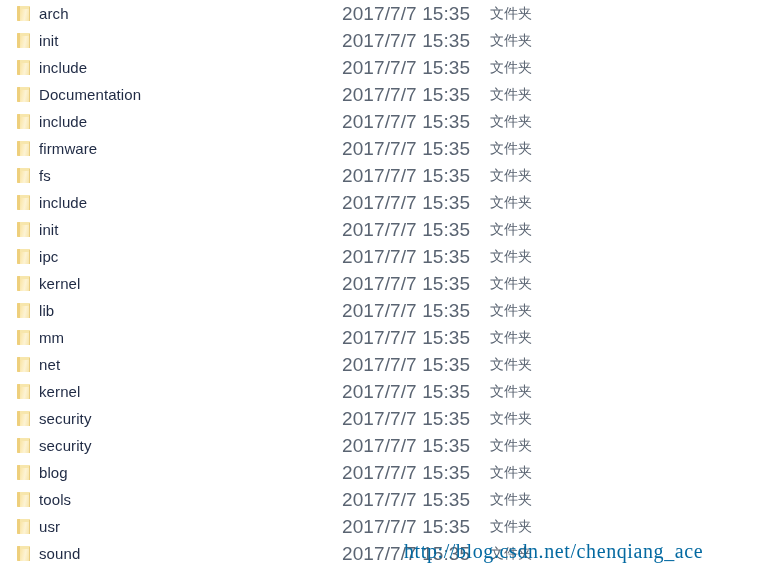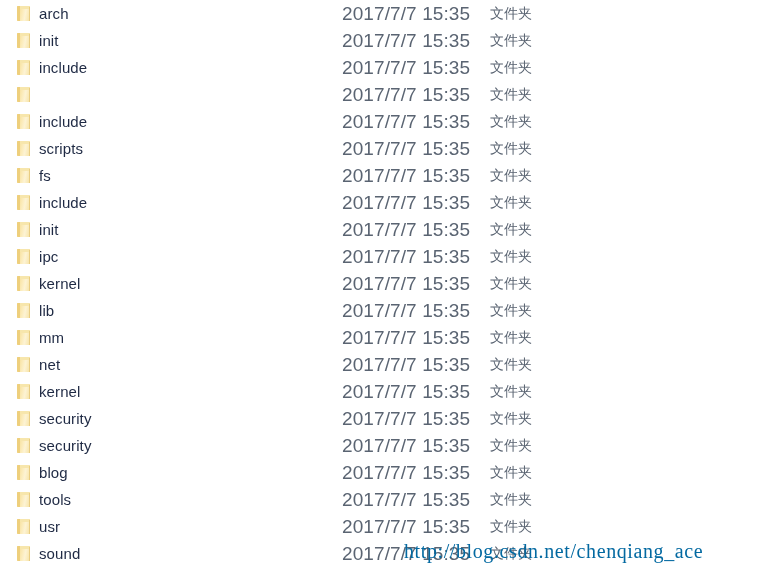--- a/index.html
+++ b/index.html
@@ -152,20 +152,21 @@
       <span class="file-date">2017/7/7 15:35</span>
       <span class="file-type">文件夹</span>
     </div>
     <div class="file-row">
       <span class="folder-icon">
         <span class="fi-back"></span>
         <span class="fi-spine"></span>
         <span class="fi-flap"></span>
         <span class="fi-edge"></span>
       </span>
+      <span class="file-name">Documentation</span>
       <span class="file-date">2017/7/7 15:35</span>
       <span class="file-type">文件夹</span>
     </div>
     <div class="file-row">
       <span class="folder-icon">
         <span class="fi-back"></span>
         <span class="fi-spine"></span>
         <span class="fi-flap"></span>
         <span class="fi-edge"></span>
       </span>
@@ -173,21 +174,21 @@
       <span class="file-date">2017/7/7 15:35</span>
       <span class="file-type">文件夹</span>
     </div>
     <div class="file-row">
       <span class="folder-icon">
         <span class="fi-back"></span>
         <span class="fi-spine"></span>
         <span class="fi-flap"></span>
         <span class="fi-edge"></span>
       </span>
-      <span class="file-name">scripts</span>
+      <span class="file-name">firmware</span>
       <span class="file-date">2017/7/7 15:35</span>
       <span class="file-type">文件夹</span>
     </div>
     <div class="file-row">
       <span class="folder-icon">
         <span class="fi-back"></span>
         <span class="fi-spine"></span>
         <span class="fi-flap"></span>
         <span class="fi-edge"></span>
       </span>

